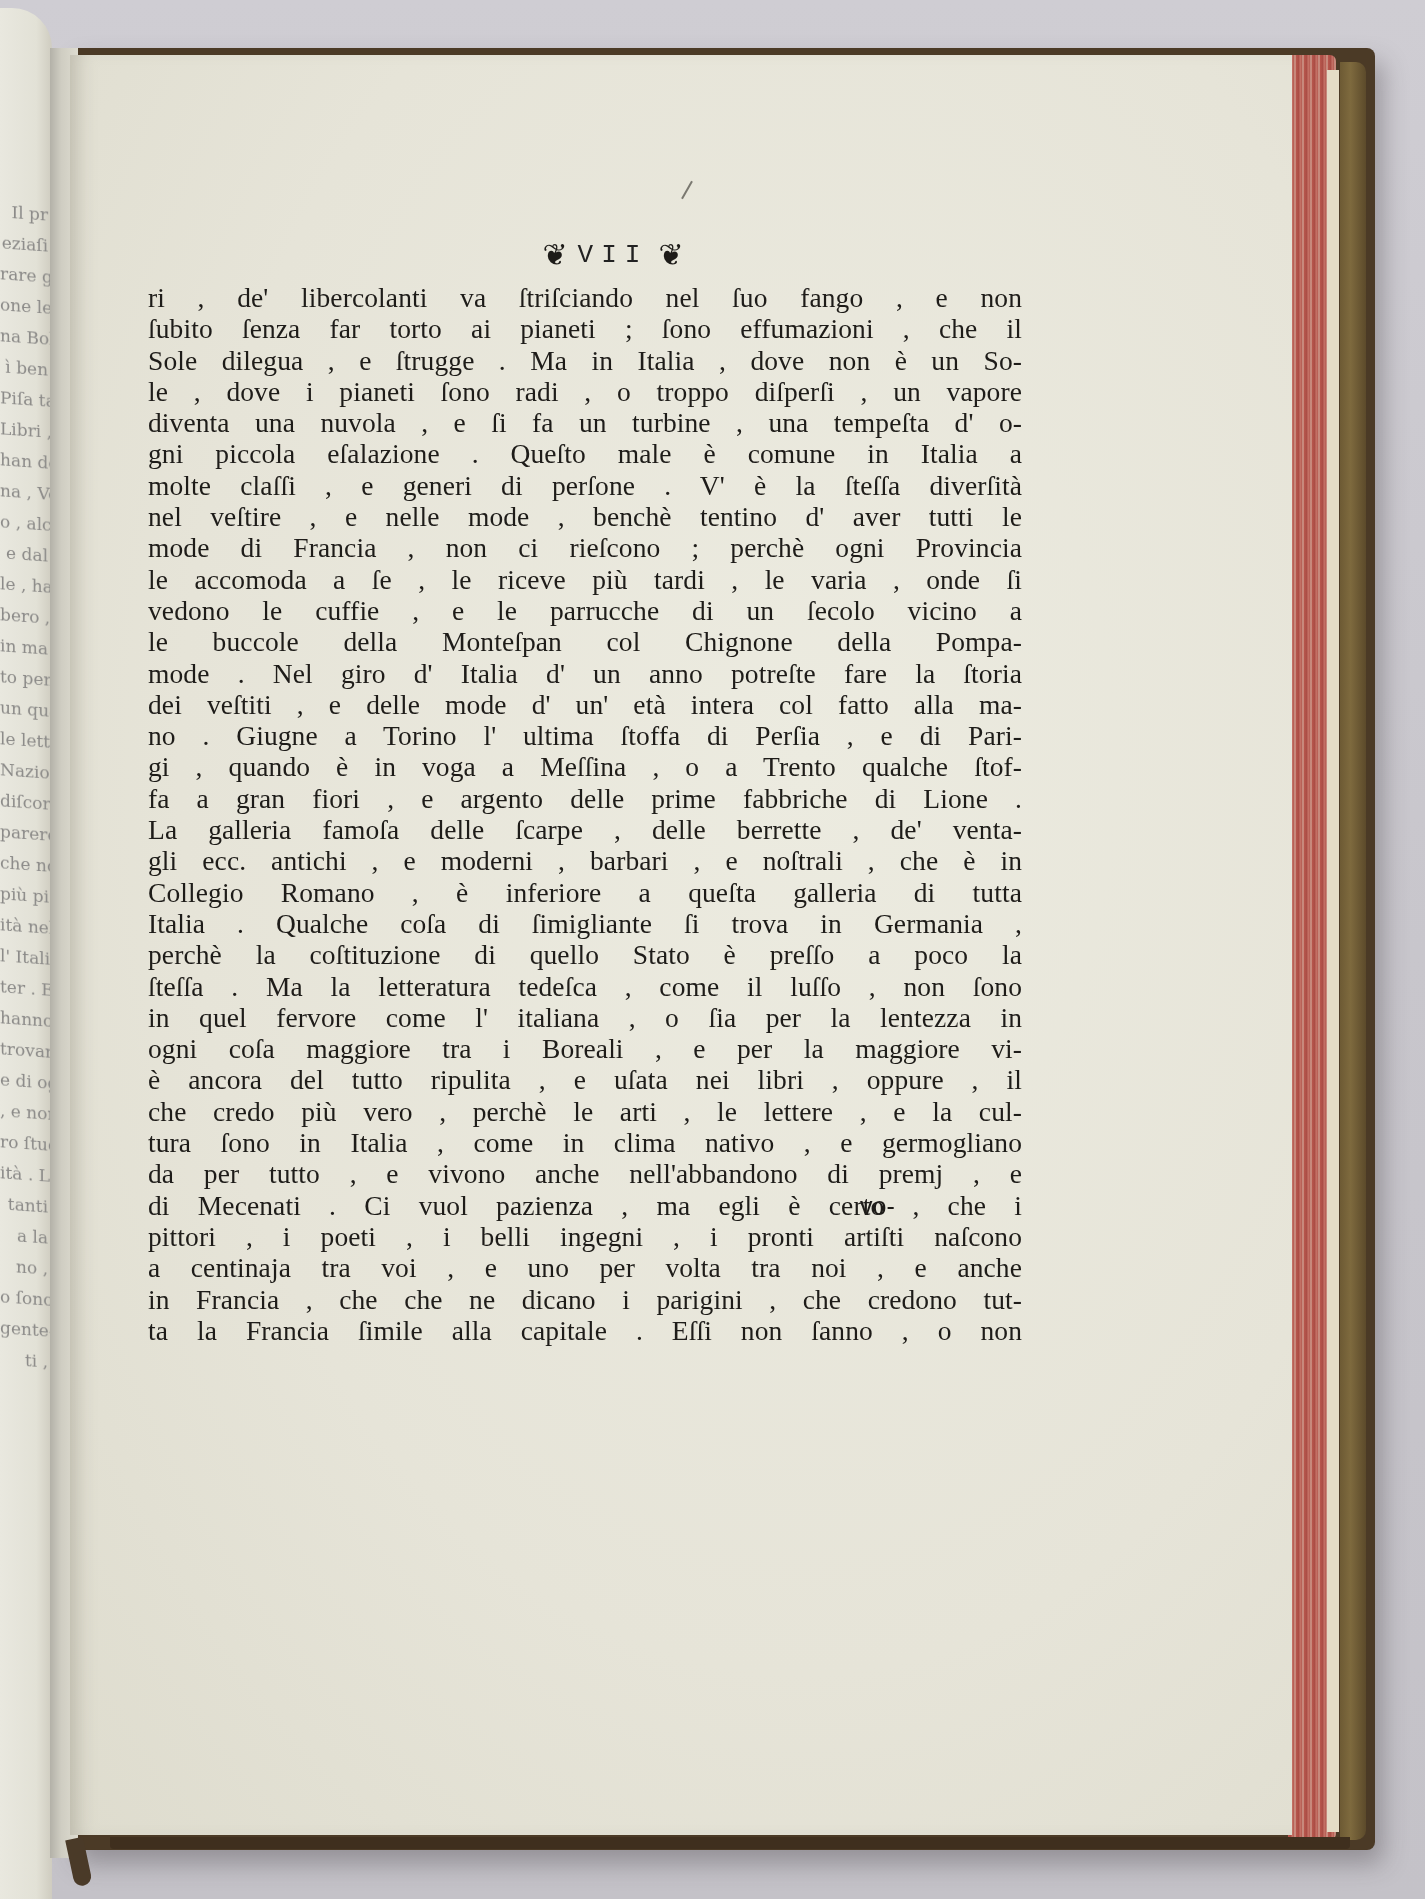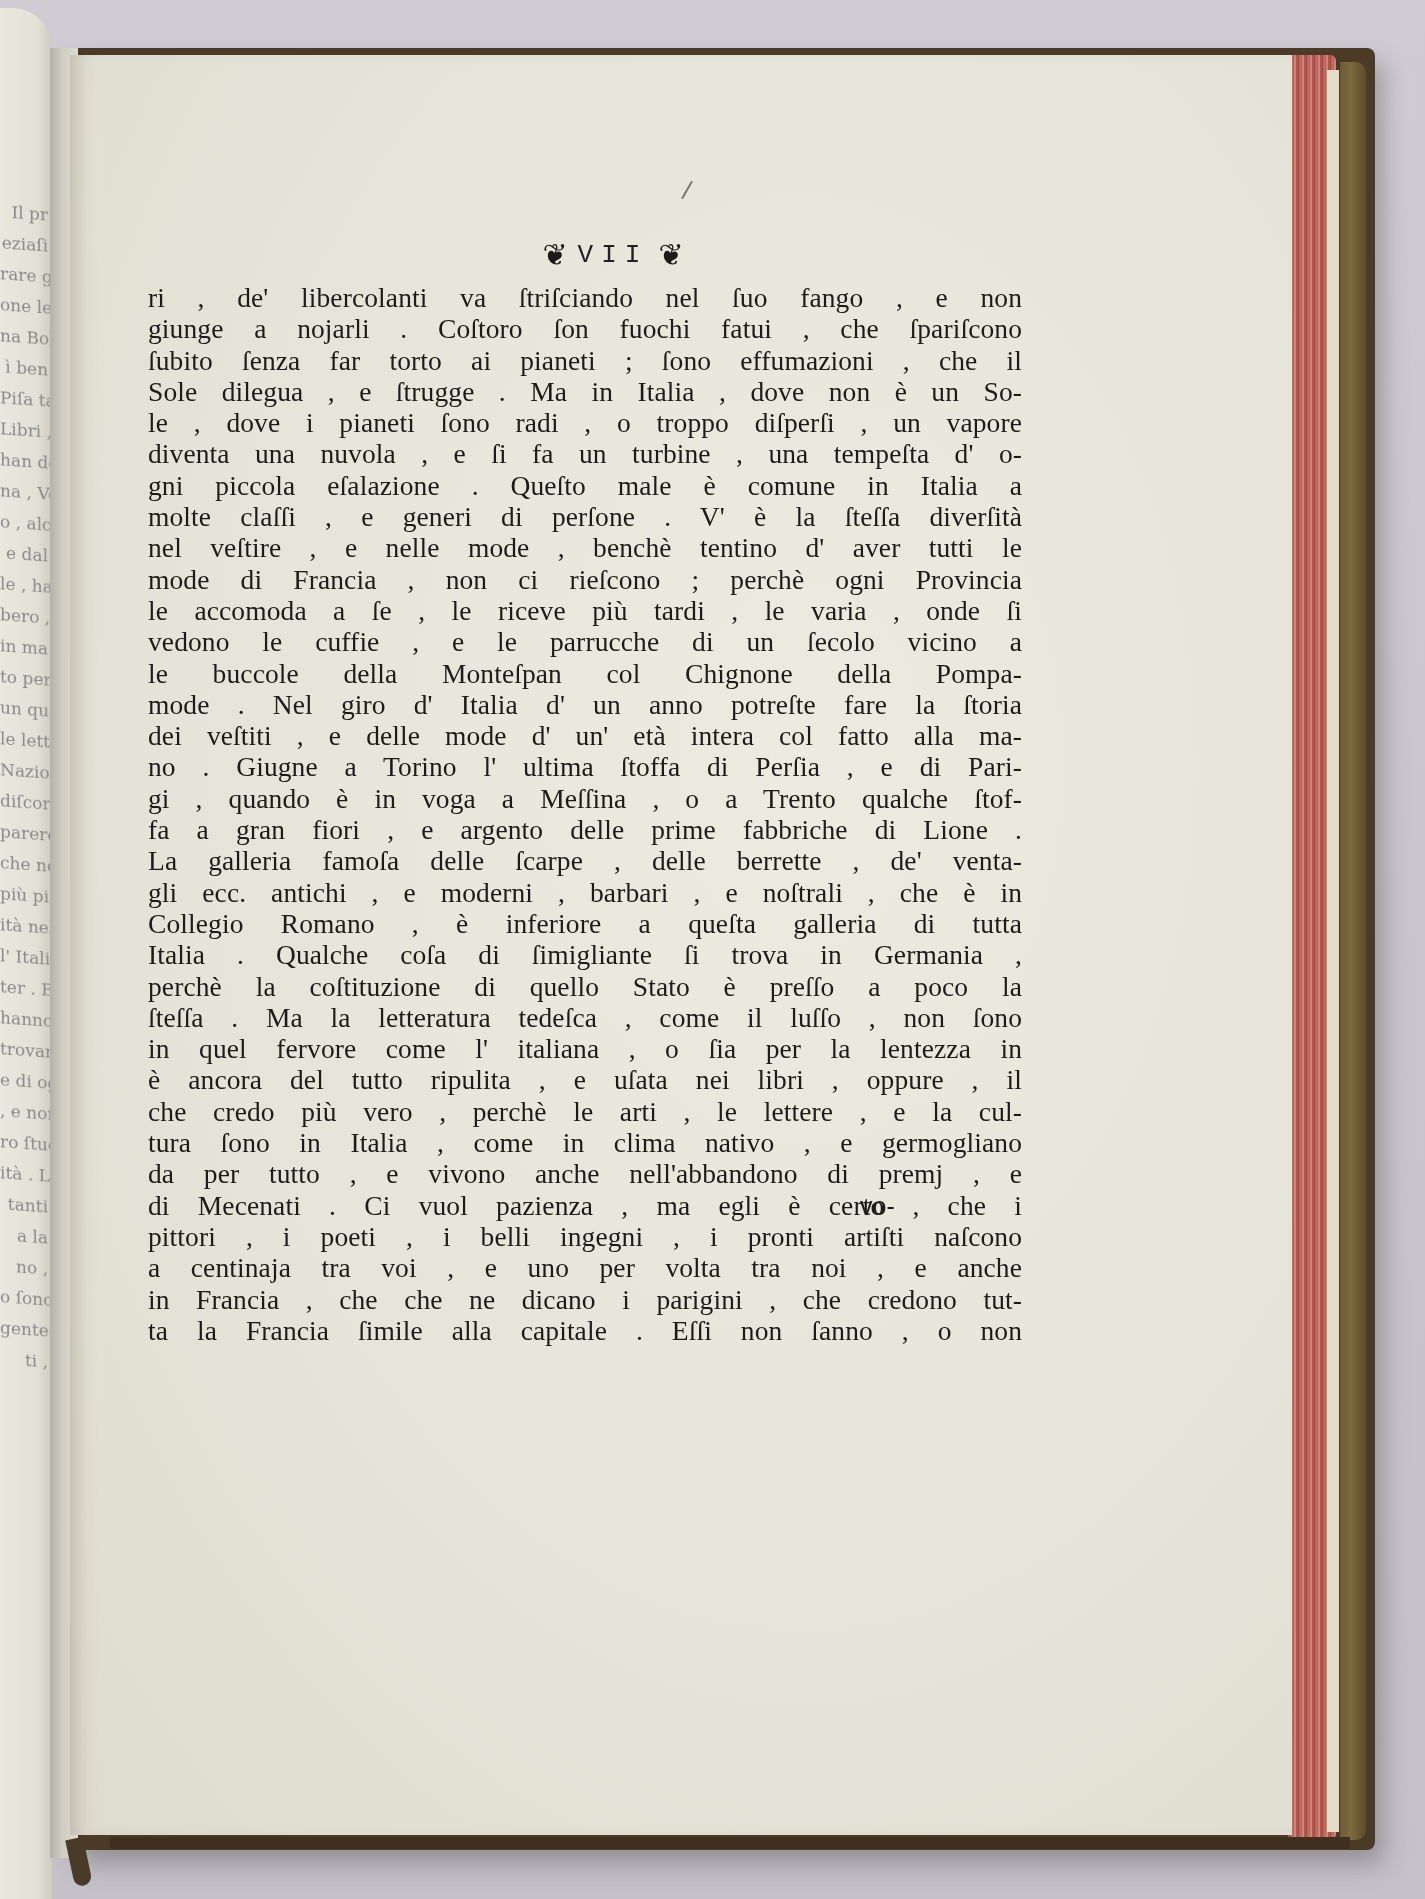--- a/index.html
+++ b/index.html
@@ -239,21 +239,20 @@
     <div class="stray-mark"></div>
 
     <div class="page-header">
       <span class="ornament">❦</span>
       <span class="page-number">VII</span>
       <span class="ornament">❦</span>
     </div>
 
     <div class="text-block">
       <span class="line">ri , de' libercolanti va ſtriſciando nel ſuo fango , e non</span>
-      <span class="line">giunge a nojarli . Coſtoro ſon fuochi fatui , che ſpariſcono</span>
       <span class="line">ſubito ſenza far torto ai pianeti ; ſono effumazioni , che il</span>
       <span class="line">Sole dilegua , e ſtrugge . Ma in Italia , dove non è un So-</span>
       <span class="line">le , dove i pianeti ſono radi , o troppo diſperſi , un vapore</span>
       <span class="line">diventa una nuvola , e ſi fa un turbine , una tempeſta d' o-</span>
       <span class="line">gni piccola eſalazione . Queſto male è comune in Italia a</span>
       <span class="line">molte claſſi , e generi di perſone . V' è la ſteſſa diverſità</span>
       <span class="line">nel veſtire , e nelle mode , benchè tentino d' aver tutti le</span>
       <span class="line">mode di Francia , non ci rieſcono ; perchè ogni Provincia</span>
       <span class="line">le accomoda a ſe , le riceve più tardi , le varia , onde ſi</span>
       <span class="line">vedono le cuffie , e le parrucche di un ſecolo vicino a</span>
@@ -263,20 +262,21 @@
       <span class="line">no . Giugne a Torino l' ultima ſtoffa di Perſia , e di Pari-</span>
       <span class="line">gi , quando è in voga a Meſſina , o a Trento qualche ſtof-</span>
       <span class="line">fa a gran fiori , e argento delle prime fabbriche di Lione .</span>
       <span class="line">La galleria famoſa delle ſcarpe , delle berrette , de' venta-</span>
       <span class="line">gli ecc. antichi , e moderni , barbari , e noſtrali , che è in</span>
       <span class="line">Collegio Romano , è inferiore a queſta galleria di tutta</span>
       <span class="line">Italia . Qualche coſa di ſimigliante ſi trova in Germania ,</span>
       <span class="line">perchè la coſtituzione di quello Stato è preſſo a poco la</span>
       <span class="line">ſteſſa . Ma la letteratura tedeſca , come il luſſo , non ſono</span>
       <span class="line">in quel fervore come l' italiana , o ſia per la lentezza in</span>
+      <span class="line">ogni coſa maggiore tra i Boreali , e per la maggiore vi-</span>
       <span class="line">è ancora del tutto ripulita , e uſata nei libri , oppure , il</span>
       <span class="line">che credo più vero , perchè le arti , le lettere , e la cul-</span>
       <span class="line">tura ſono in Italia , come in clima nativo , e germogliano</span>
       <span class="line">da per tutto , e vivono anche nell'abbandono di premj , e</span>
       <span class="line">di Mecenati . Ci vuol pazienza , ma egli è certo , che i</span>
       <span class="line">pittori , i poeti , i belli ingegni , i pronti artiſti naſcono</span>
       <span class="line">a centinaja tra voi , e uno per volta tra noi , e anche</span>
       <span class="line">in Francia , che che ne dicano i parigini , che credono tut-</span>
       <span class="line">ta la Francia ſimile alla capitale . Eſſi non ſanno , o non</span>
     </div>

